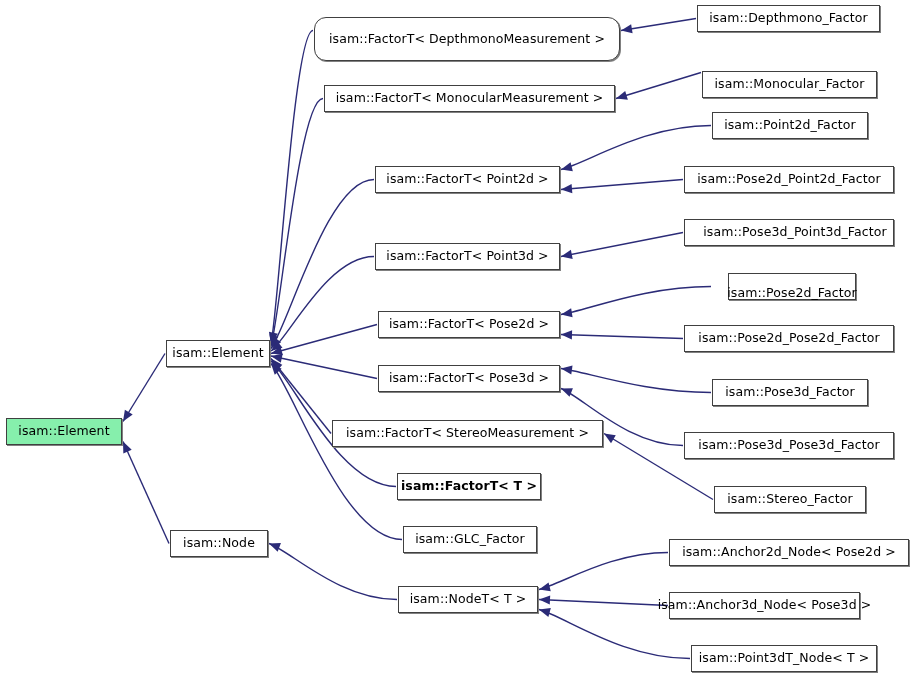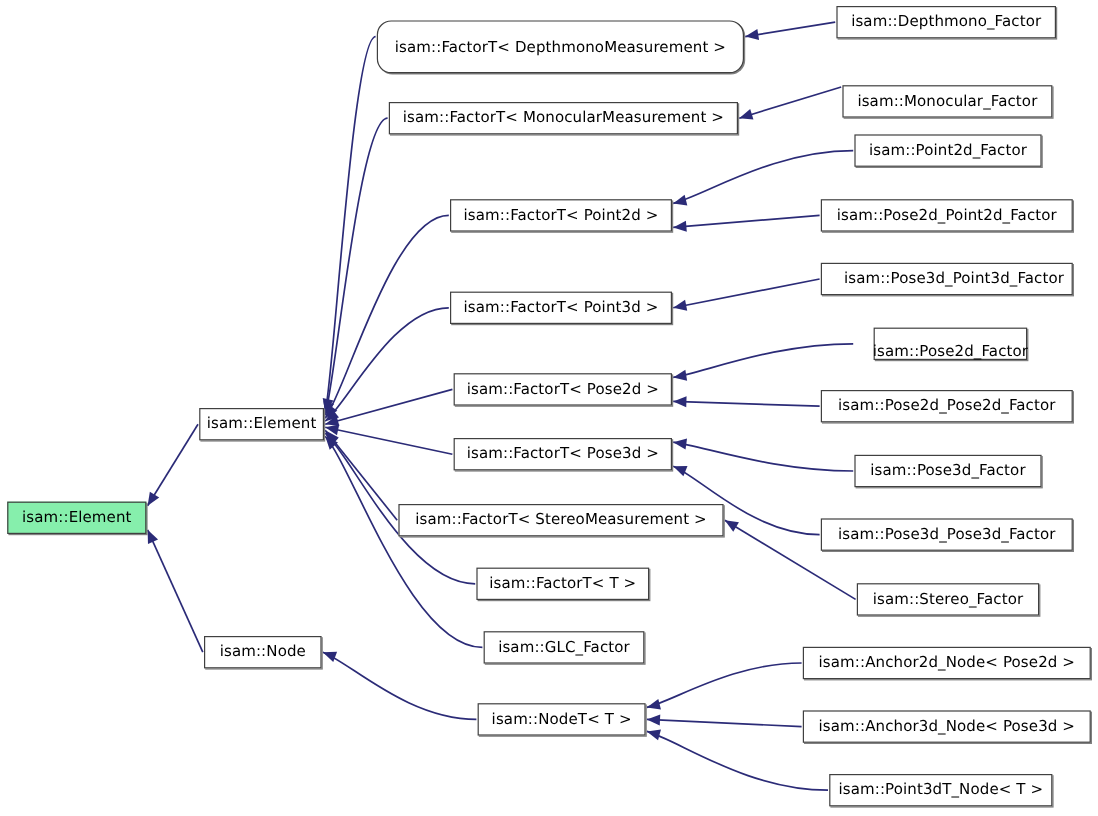--- a/index.html
+++ b/index.html
@@ -127,21 +127,21 @@
       </div>
       <div class="uml-node" style="left: 378px; top: 311px; width: 182px; height: 27px;">
         <span class="node-label">isam::FactorT&lt; Pose2d &gt;</span>
       </div>
       <div class="uml-node" style="left: 378px; top: 365px; width: 182px; height: 27px;">
         <span class="node-label">isam::FactorT&lt; Pose3d &gt;</span>
       </div>
       <div class="uml-node" style="left: 332px; top: 420px; width: 271px; height: 27px;">
         <span class="node-label">isam::FactorT&lt; StereoMeasurement &gt;</span>
       </div>
-      <div class="uml-node" style="left: 397px; top: 473px; width: 144px; height: 27px;">
+      <div class="uml-node" style="left: 397px; top: 473px; width: 144px; height: 27px; font-weight: bold;">
         <span class="node-label">isam::FactorT&lt; T &gt;</span>
       </div>
       <div class="uml-node" style="left: 403px; top: 526px; width: 134px; height: 27px; text-align: right;">
         <span class="node-label">isam::GLC_Factor</span>
       </div>
       <div class="uml-node" style="left: 398px; top: 586px; width: 140px; height: 27px;">
         <span class="node-label">isam::NodeT&lt; T &gt;</span>
       </div>
       <div class="uml-node" style="left: 697px; top: 5px; width: 183px; height: 27px;">
         <span class="node-label">isam::Depthmono_Factor</span>
@@ -169,20 +169,20 @@
       </div>
       <div class="uml-node" style="left: 684px; top: 432px; width: 210px; height: 27px;">
         <span class="node-label">isam::Pose3d_Pose3d_Factor</span>
       </div>
       <div class="uml-node" style="left: 714px; top: 486px; width: 152px; height: 27px;">
         <span class="node-label">isam::Stereo_Factor</span>
       </div>
       <div class="uml-node" style="left: 669px; top: 539px; width: 240px; height: 27px;">
         <span class="node-label">isam::Anchor2d_Node&lt; Pose2d &gt;</span>
       </div>
-      <div class="uml-node" style="left: 669px; top: 592px; width: 240px; height: 27px;">
+      <div class="uml-node" style="left: 669px; top: 592px; width: 191px; height: 27px;">
         <span class="node-label">isam::Anchor3d_Node&lt; Pose3d &gt;</span>
       </div>
       <div class="uml-node" style="left: 691px; top: 645px; width: 186px; height: 27px;">
         <span class="node-label">isam::Point3dT_Node&lt; T &gt;</span>
       </div>
     </div>
 </div>
 
 </body></html>

